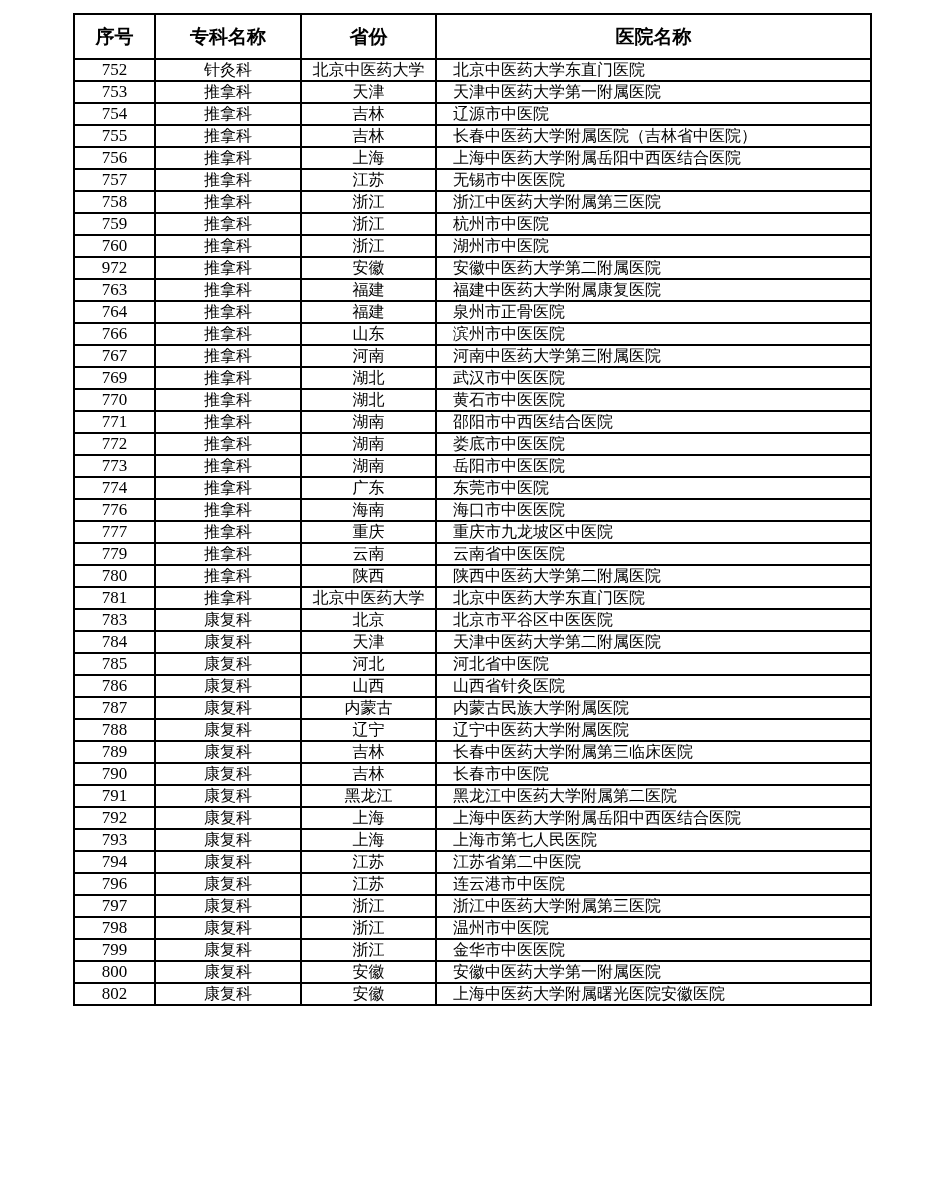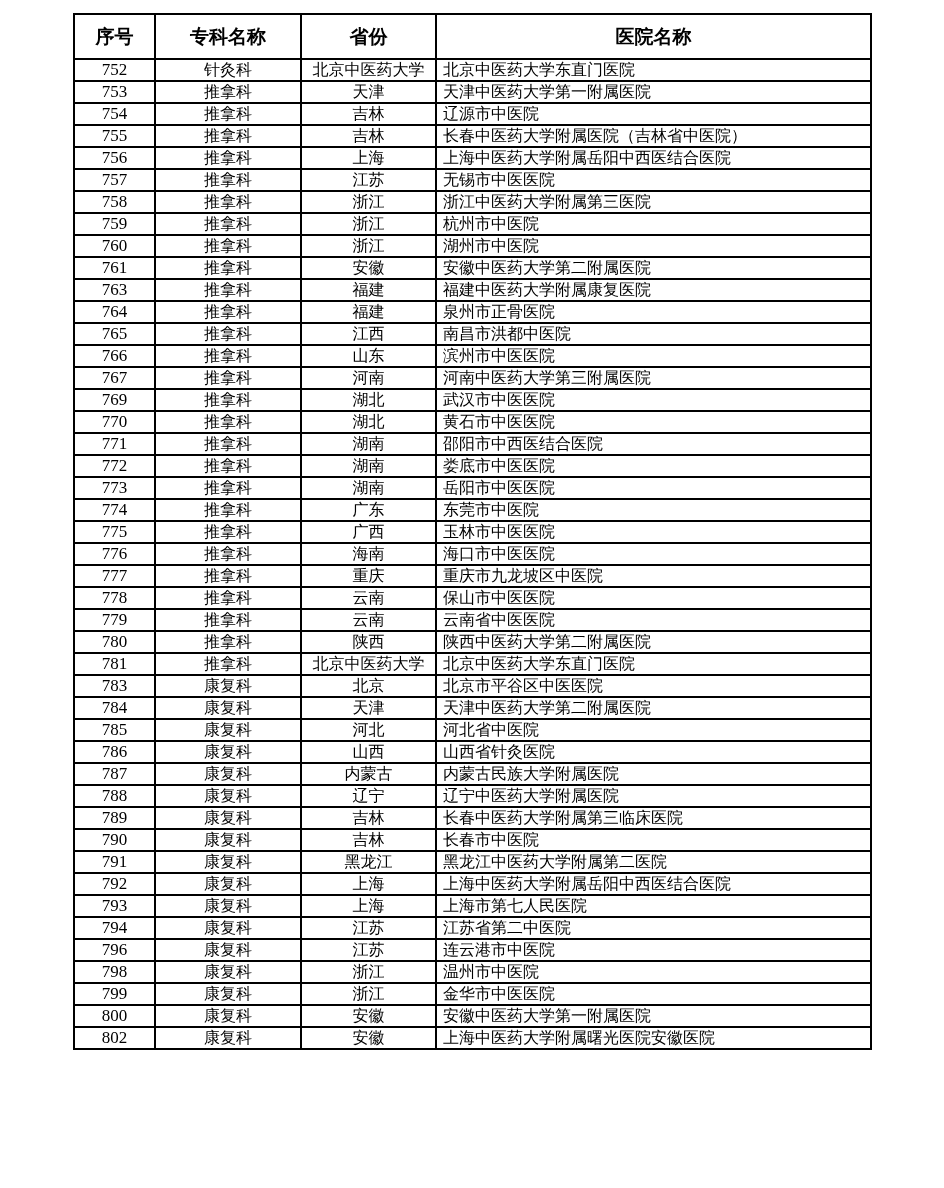--- a/index.html
+++ b/index.html
@@ -48,21 +48,21 @@
   .hospital-table td.col-seq,
   .hospital-table td.col-specialty,
   .hospital-table td.col-province {
     text-align: center;
   }
   .hospital-table td.col-seq {
     font-size: 17px;
   }
   .hospital-table td.col-hospital {
     text-align: left;
-    padding-left: 6px;
+    padding-left: 16px;
   }
 </style>
 </head>
 <body>
 
 <div class="page">
   <table class="hospital-table">
     <colgroup>
       <col style="width:81px">
       <col style="width:146px">
@@ -126,44 +126,38 @@
           <td class="col-province">浙江</td>
           <td class="col-hospital">杭州市中医院</td>
         </tr>
         <tr>
           <td class="col-seq">760</td>
           <td class="col-specialty">推拿科</td>
           <td class="col-province">浙江</td>
           <td class="col-hospital">湖州市中医院</td>
         </tr>
         <tr>
-          <td class="col-seq">761</td>
+          <td class="col-seq">972</td>
           <td class="col-specialty">推拿科</td>
           <td class="col-province">安徽</td>
           <td class="col-hospital">安徽中医药大学第二附属医院</td>
         </tr>
         <tr>
           <td class="col-seq">763</td>
           <td class="col-specialty">推拿科</td>
           <td class="col-province">福建</td>
           <td class="col-hospital">福建中医药大学附属康复医院</td>
         </tr>
         <tr>
           <td class="col-seq">764</td>
           <td class="col-specialty">推拿科</td>
           <td class="col-province">福建</td>
           <td class="col-hospital">泉州市正骨医院</td>
         </tr>
         <tr>
-          <td class="col-seq">765</td>
-          <td class="col-specialty">推拿科</td>
-          <td class="col-province">江西</td>
-          <td class="col-hospital">南昌市洪都中医院</td>
-        </tr>
-        <tr>
           <td class="col-seq">766</td>
           <td class="col-specialty">推拿科</td>
           <td class="col-province">山东</td>
           <td class="col-hospital">滨州市中医医院</td>
         </tr>
         <tr>
           <td class="col-seq">767</td>
           <td class="col-specialty">推拿科</td>
           <td class="col-province">河南</td>
           <td class="col-hospital">河南中医药大学第三附属医院</td>
@@ -198,44 +192,32 @@
           <td class="col-province">湖南</td>
           <td class="col-hospital">岳阳市中医医院</td>
         </tr>
         <tr>
           <td class="col-seq">774</td>
           <td class="col-specialty">推拿科</td>
           <td class="col-province">广东</td>
           <td class="col-hospital">东莞市中医院</td>
         </tr>
         <tr>
-          <td class="col-seq">775</td>
-          <td class="col-specialty">推拿科</td>
-          <td class="col-province">广西</td>
-          <td class="col-hospital">玉林市中医医院</td>
-        </tr>
-        <tr>
           <td class="col-seq">776</td>
           <td class="col-specialty">推拿科</td>
           <td class="col-province">海南</td>
           <td class="col-hospital">海口市中医医院</td>
         </tr>
         <tr>
           <td class="col-seq">777</td>
           <td class="col-specialty">推拿科</td>
           <td class="col-province">重庆</td>
           <td class="col-hospital">重庆市九龙坡区中医院</td>
         </tr>
         <tr>
-          <td class="col-seq">778</td>
-          <td class="col-specialty">推拿科</td>
-          <td class="col-province">云南</td>
-          <td class="col-hospital">保山市中医医院</td>
-        </tr>
-        <tr>
           <td class="col-seq">779</td>
           <td class="col-specialty">推拿科</td>
           <td class="col-province">云南</td>
           <td class="col-hospital">云南省中医医院</td>
         </tr>
         <tr>
           <td class="col-seq">780</td>
           <td class="col-specialty">推拿科</td>
           <td class="col-province">陕西</td>
           <td class="col-hospital">陕西中医药大学第二附属医院</td>
@@ -316,20 +298,26 @@
           <td class="col-seq">794</td>
           <td class="col-specialty">康复科</td>
           <td class="col-province">江苏</td>
           <td class="col-hospital">江苏省第二中医院</td>
         </tr>
         <tr>
           <td class="col-seq">796</td>
           <td class="col-specialty">康复科</td>
           <td class="col-province">江苏</td>
           <td class="col-hospital">连云港市中医院</td>
+        </tr>
+        <tr>
+          <td class="col-seq">797</td>
+          <td class="col-specialty">康复科</td>
+          <td class="col-province">浙江</td>
+          <td class="col-hospital">浙江中医药大学附属第三医院</td>
         </tr>
         <tr>
           <td class="col-seq">798</td>
           <td class="col-specialty">康复科</td>
           <td class="col-province">浙江</td>
           <td class="col-hospital">温州市中医院</td>
         </tr>
         <tr>
           <td class="col-seq">799</td>
           <td class="col-specialty">康复科</td>

